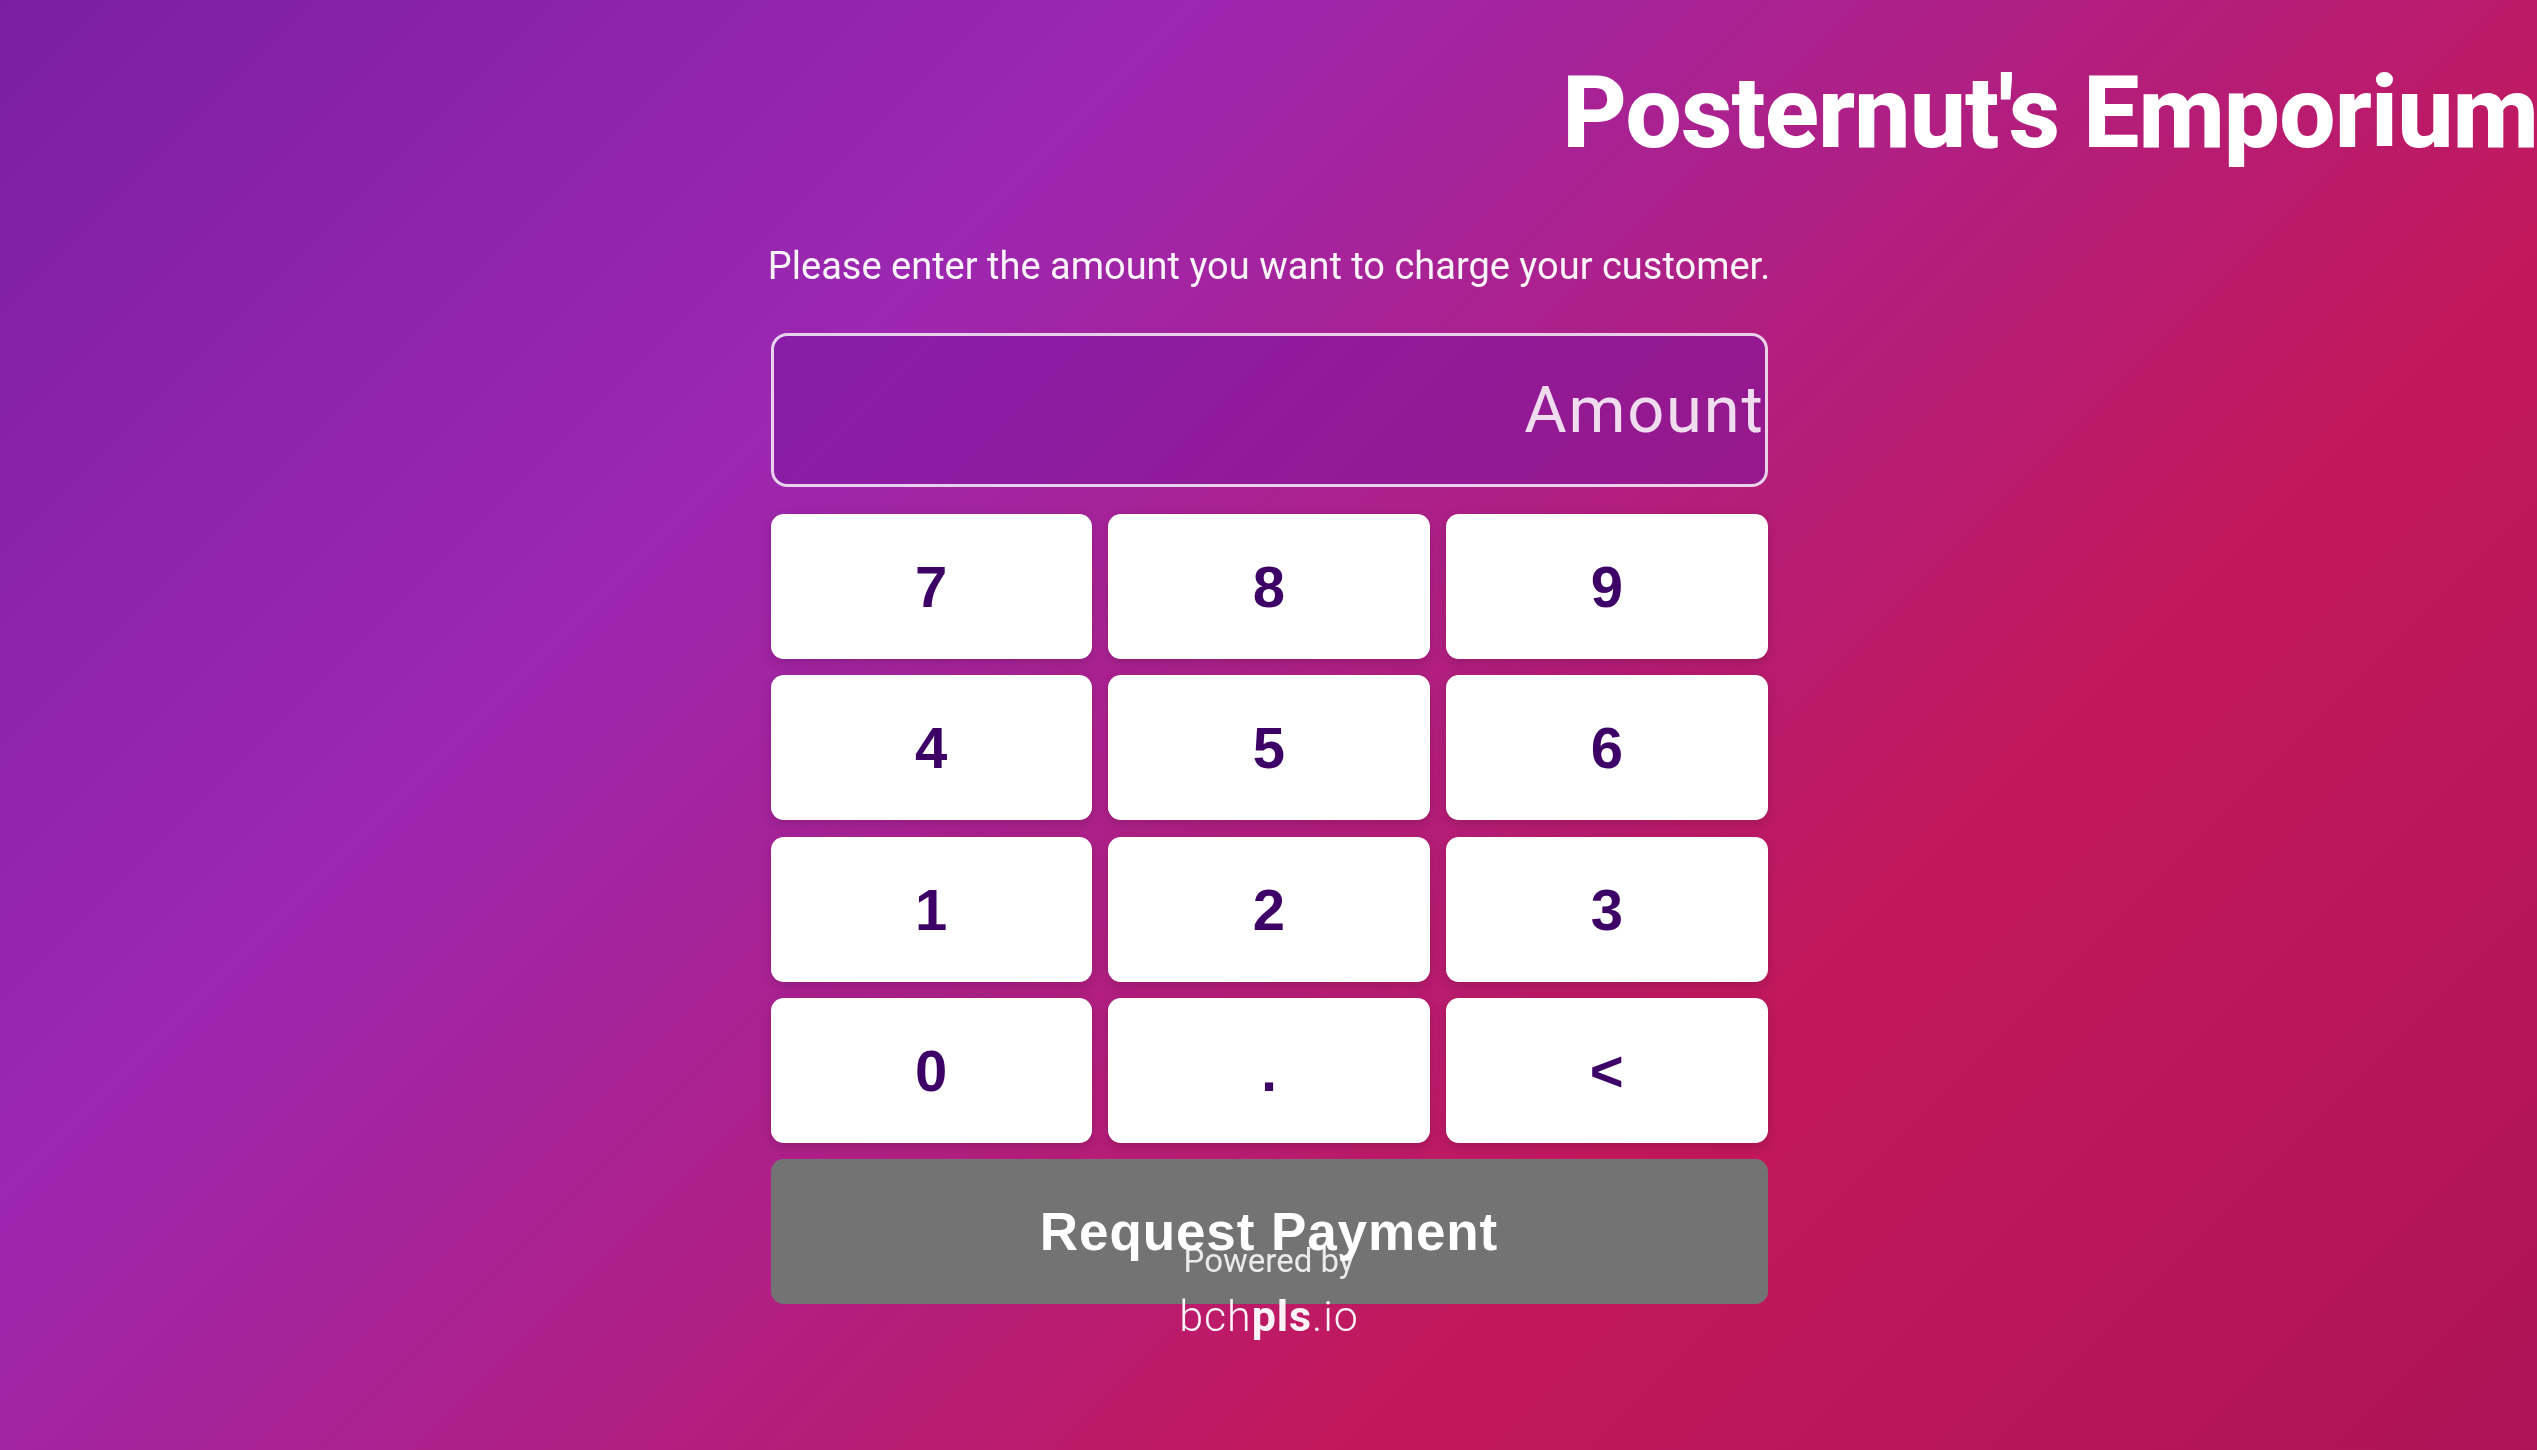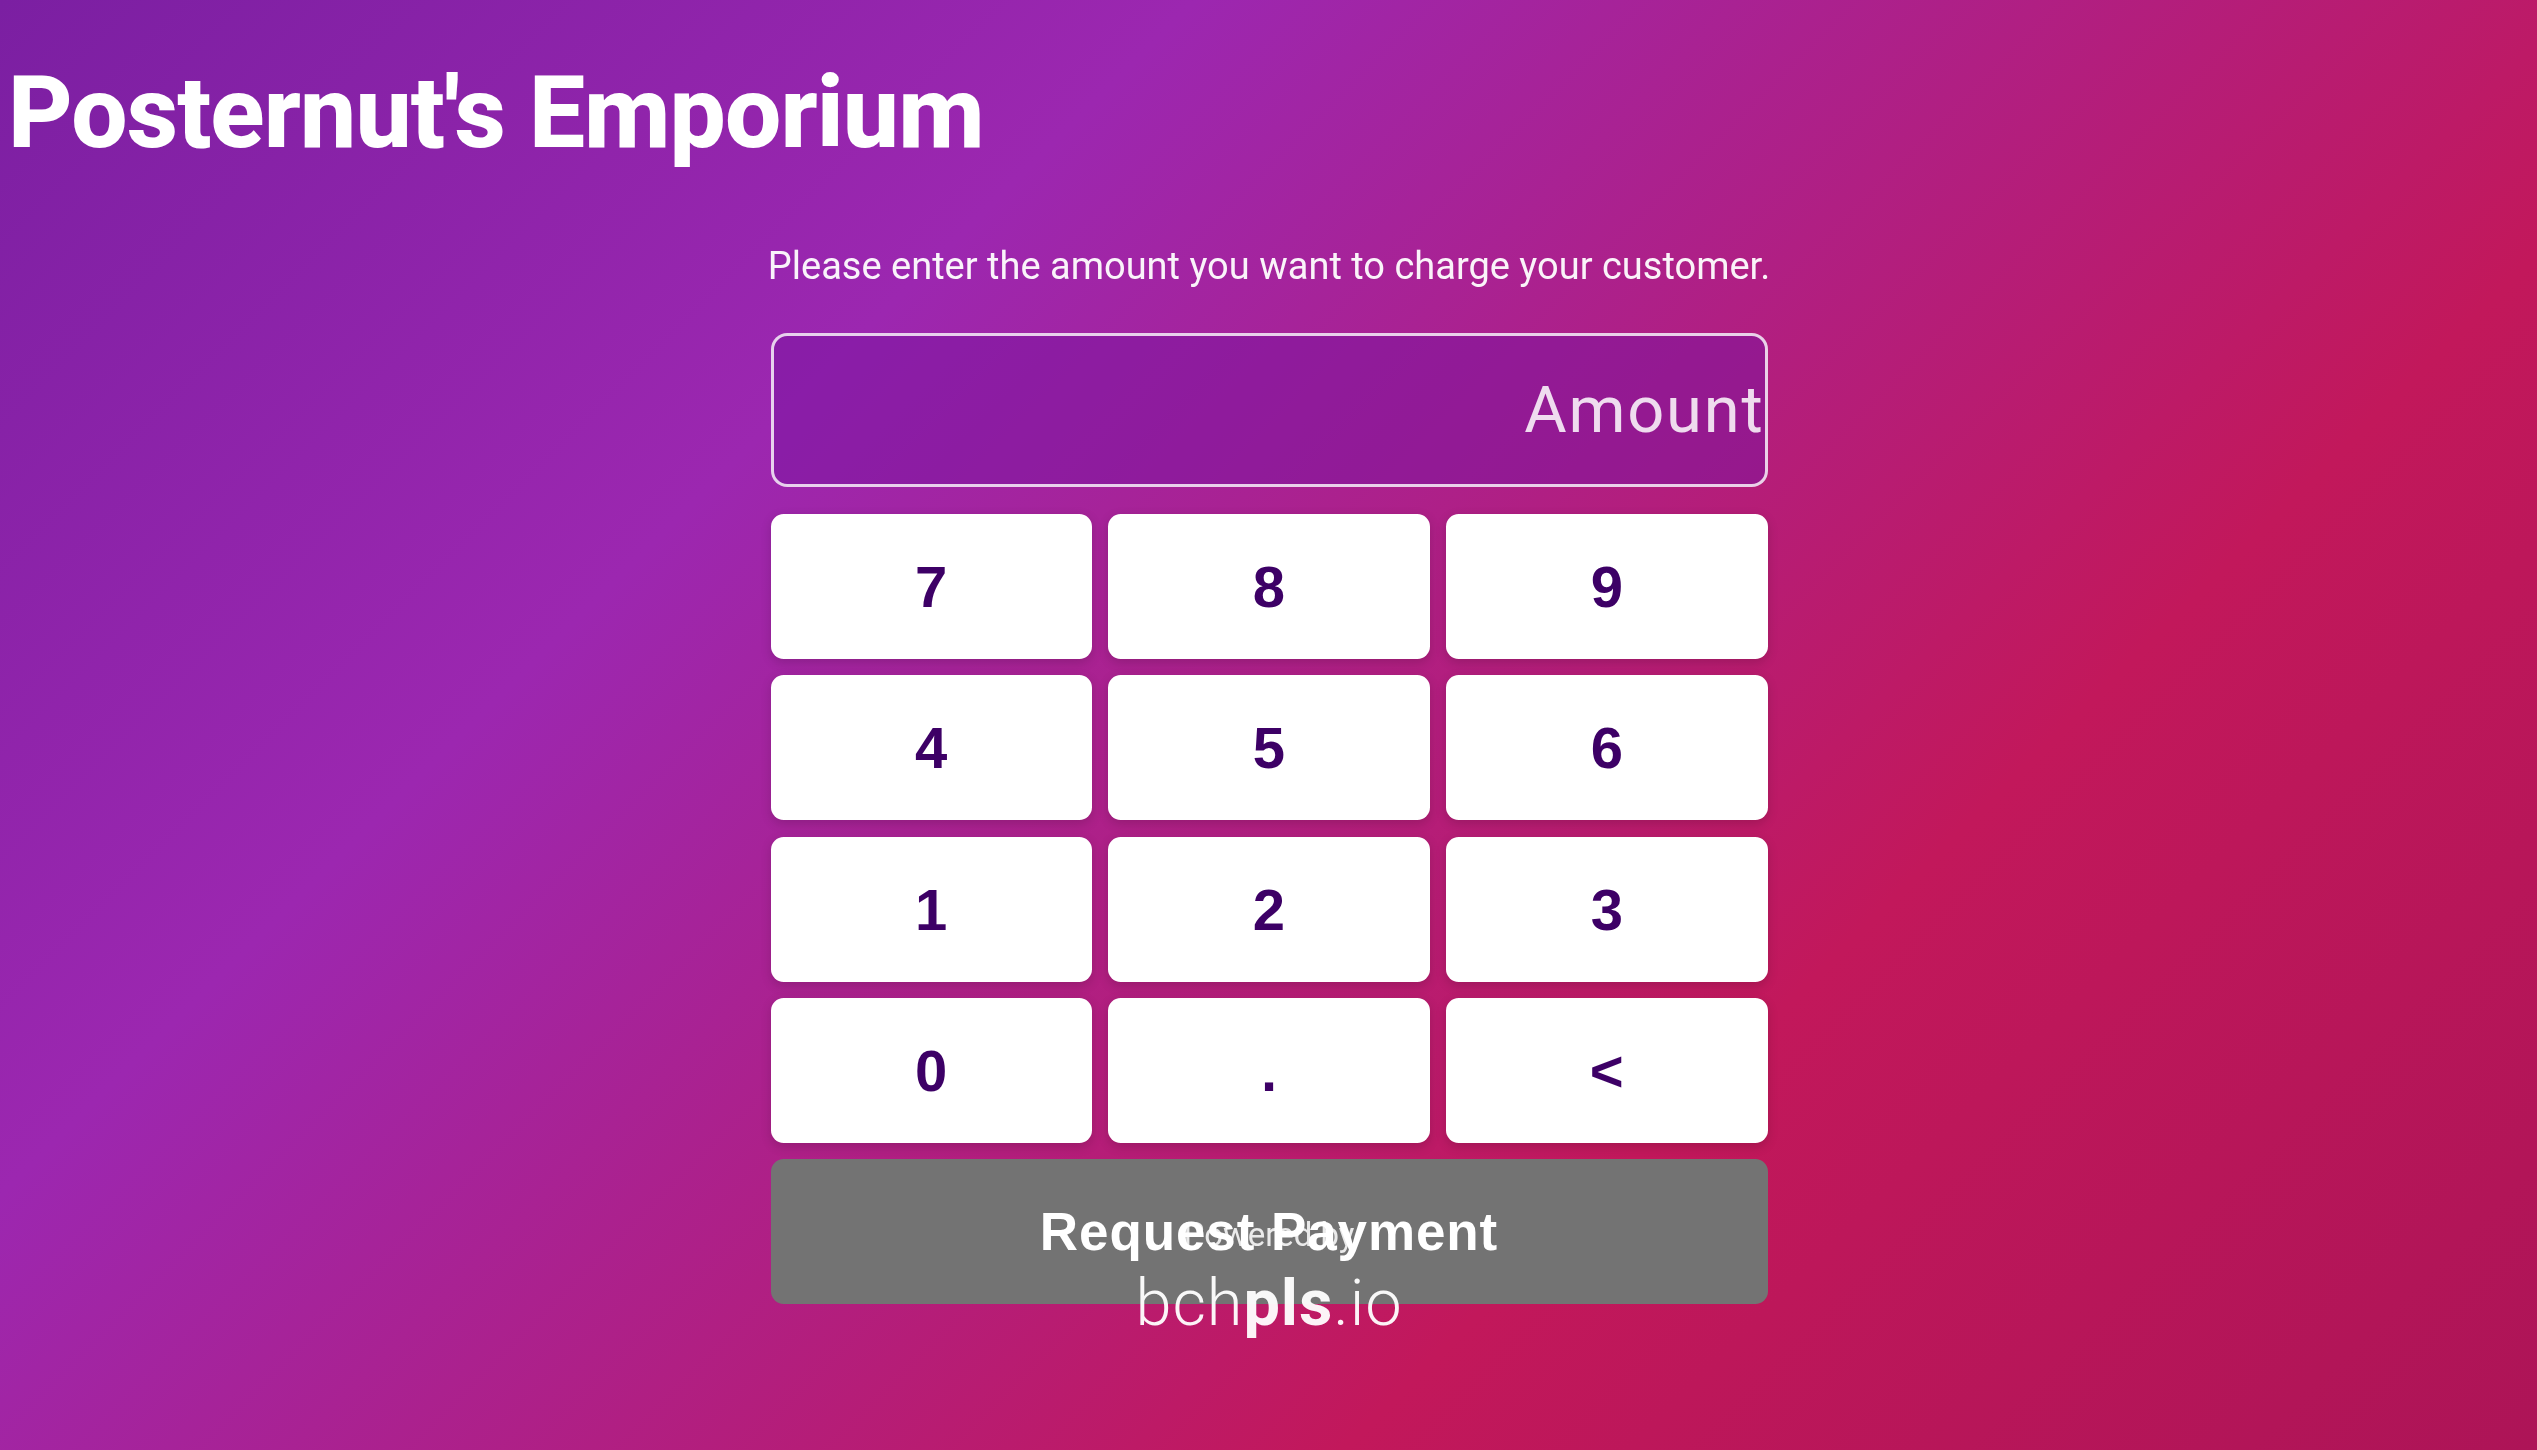--- a/index.html
+++ b/index.html
@@ -15,21 +15,21 @@
       display: flex;
       flex-direction: column;
       align-items: center;
       justify-content: flex-start;
       font-family: -apple-system, BlinkMacSystemFont, 'Segoe UI', Roboto, sans-serif;
       overflow: hidden;
     }
 
     .header {
       width: 100%;
-      text-align: left;
+      text-align: right;
       padding: 54px 0 73px 8px;
     }
 
     .app-title {
       color: #ffffff;
       font-size: 100px;
       font-weight: 800;
       letter-spacing: -0.9px;
     }
 
@@ -115,21 +115,21 @@
     }
 
     .powered-by-label {
       color: rgba(255, 255, 255, 0.85);
       font-size: 33px;
       font-weight: 400;
     }
 
     .powered-by-brand {
       color: rgba(255, 255, 255, 0.95);
-      font-size: 65px;
+      font-size: 43px;
       font-weight: 300;
       letter-spacing: 0.9px;
       text-align: center;
     }
 
     .brand-bold {
       font-weight: 700;
     }
   </style>
 </head>

